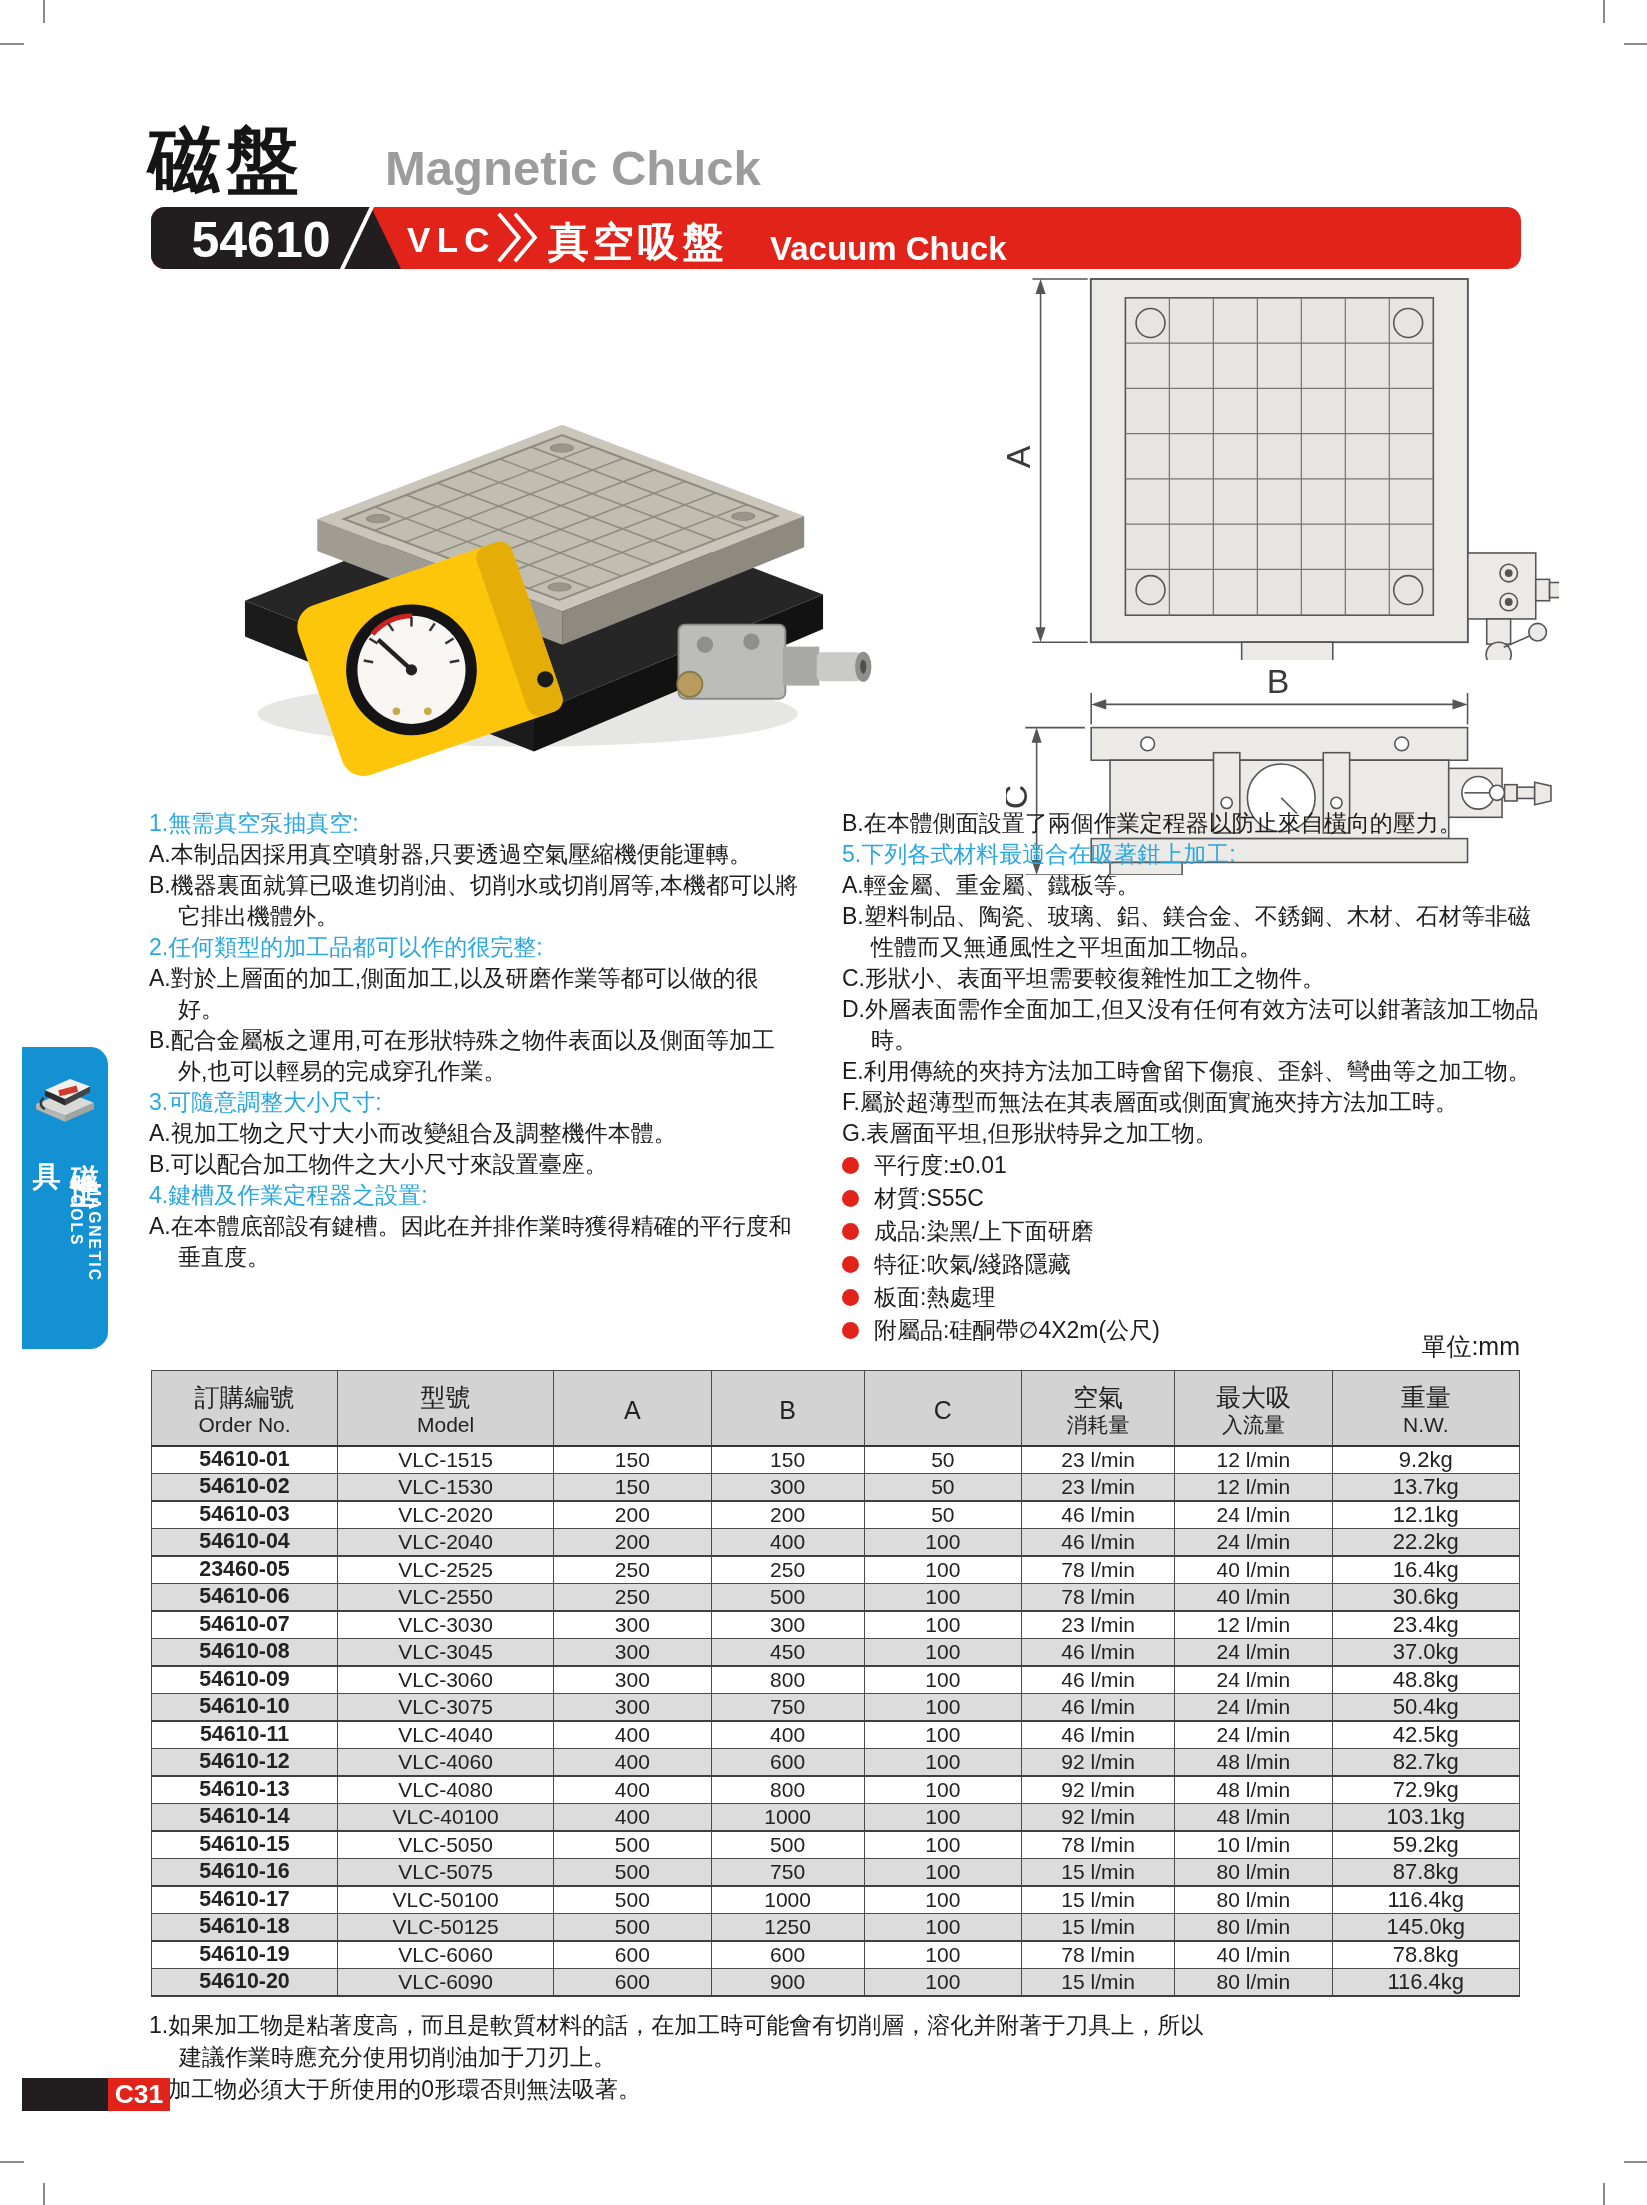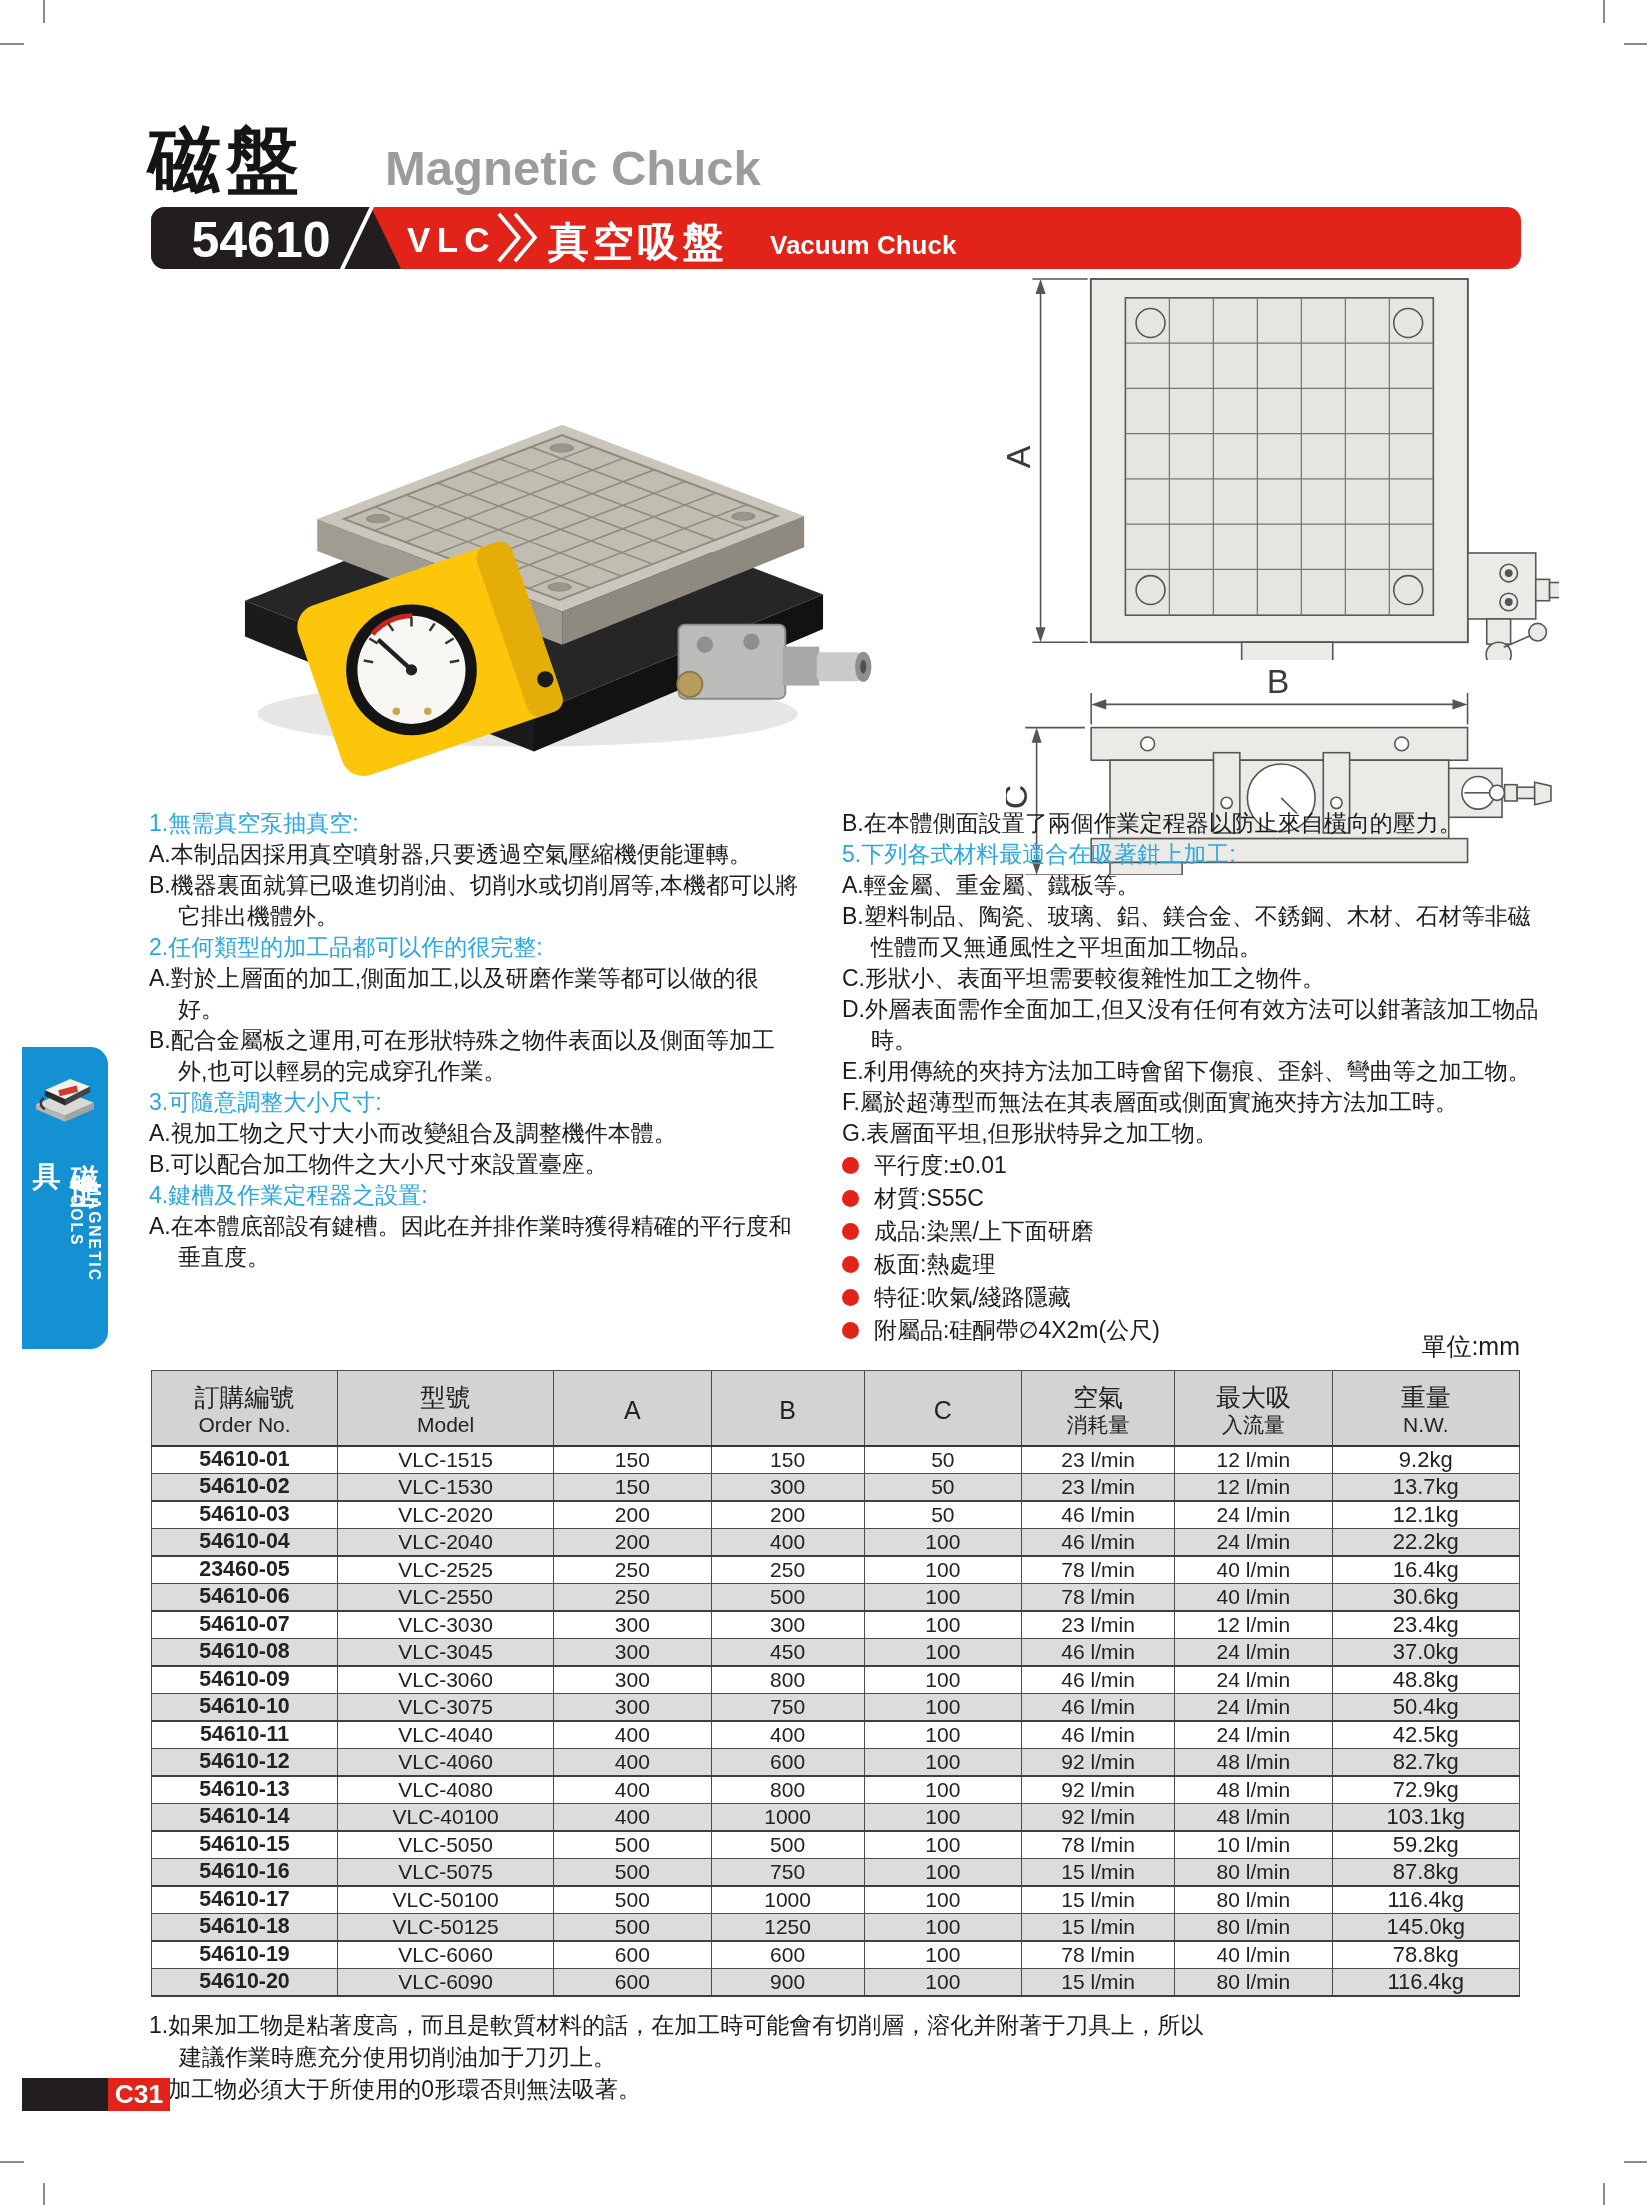--- a/index.html
+++ b/index.html
@@ -13,21 +13,21 @@
 
   
   .banner{position:absolute;left:151px;top:207px;width:1370px;height:62px;background:#e2231a;border-radius:14px;overflow:hidden;}
   .banner-black{position:absolute;left:0;top:0;width:264px;height:62px;background:#221e1f;
                 clip-path:polygon(0 0,220px 0,250px 62px,0 62px);}
   .banner-slash{position:absolute;left:221px;top:-5px;width:4.4px;height:74px;background:#fff;transform:rotate(25.6deg);transform-origin:top left;}
   .banner-code{position:absolute;left:0;top:3.8px;width:220px;text-align:center;font-size:50px;font-weight:bold;color:#fff;}
   .banner-series{position:absolute;left:256px;top:12.6px;font-size:35px;font-weight:bold;color:#fff;letter-spacing:6.3px;}
   .banner-chevron{position:absolute;left:344px;top:4.4px;}
   .banner-zh{position:absolute;left:397px;top:8.2px;font-size:41px;font-weight:bold;color:#fff;letter-spacing:3.8px;}
-  .banner-en{position:absolute;left:619px;top:22.6px;font-size:26px;font-weight:bold;color:#fff;}
+  .banner-en{position:absolute;left:619px;top:22.6px;font-size:33px;font-weight:bold;color:#fff;}
 
   
   .photo{position:absolute;left:157px;top:277px;width:754px;height:503px;}
   .draw-top{position:absolute;left:1006px;top:270px;width:553px;height:390px;}
   .draw-side{position:absolute;left:1006px;top:668px;width:553px;height:207px;}
 
   
   .textcol{position:absolute;}
   .col-left{left:149px;top:808px;width:654px;}
   .col-right{left:842px;top:808px;width:701px;}
@@ -268,27 +268,27 @@
       <span>平行度:±0.01</span>
     </div>
       <div class="spec alt">
       <span class="bullet"></span>
       <span>材質:S55C</span>
     </div>
       <div class="spec">
       <span class="bullet"></span>
       <span>成品:染黑/上下面研磨</span>
     </div>
+      <div class="spec alt">
+      <span class="bullet"></span>
+      <span>特征:吹氣/綫路隱藏</span>
+    </div>
       <div class="spec">
       <span class="bullet"></span>
       <span>板面:熱處理</span>
-    </div>
-      <div class="spec alt">
-      <span class="bullet"></span>
-      <span>特征:吹氣/綫路隱藏</span>
     </div>
       <div class="spec alt">
       <span class="bullet"></span>
       <span>附屬品:硅酮帶∅4X2m(公尺)</span>
     </div>
   </div>
 
   <div class="unit-note">單位:mm</div>
 
   <div class="tablewrap">

